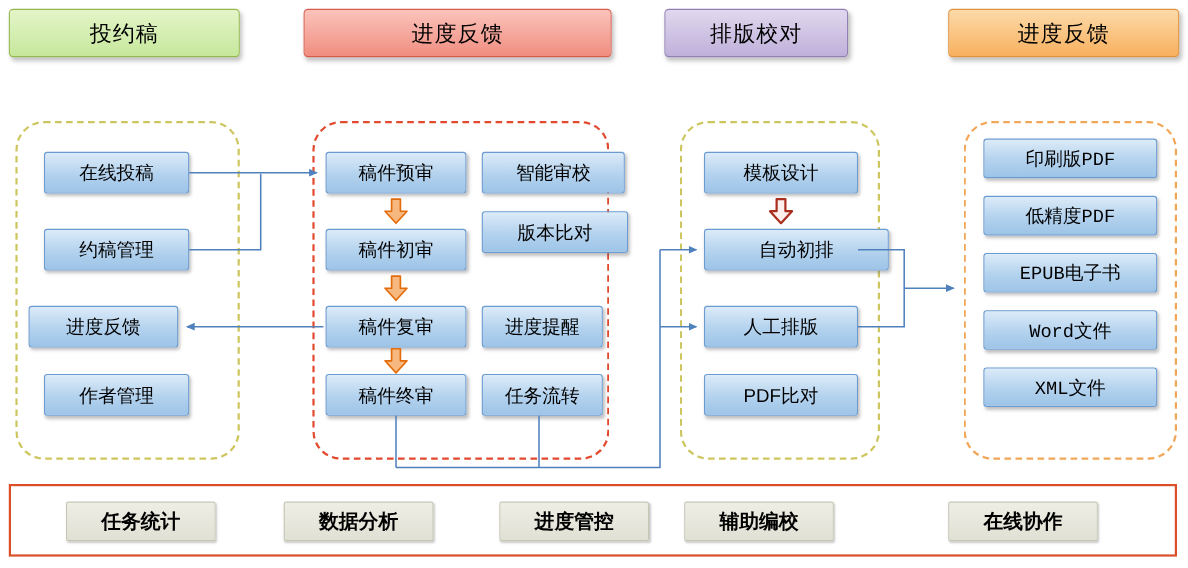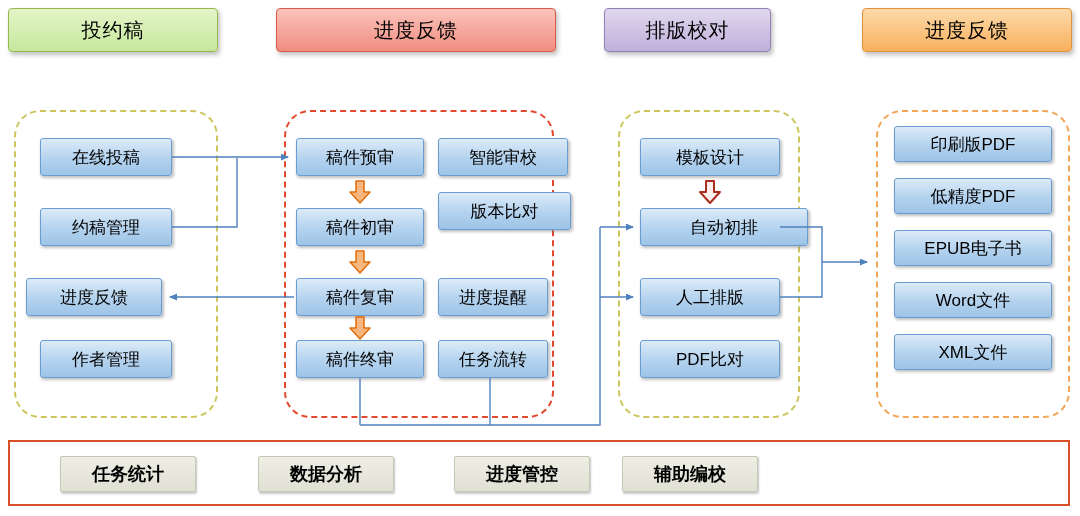--- a/index.html
+++ b/index.html
@@ -37,21 +37,21 @@
   .node {
     position: absolute; height: 38px;
     box-sizing: border-box;
     display: flex; align-items: center; justify-content: center;
     font-size: 17px;
     background: linear-gradient(180deg,#dcebf8 0%,#b3d2ee 55%,#9dc4e7 100%);
     border: 1px solid #6a9bd1; border-radius: 3px;
     box-shadow: 1.5px 2px 3px rgba(100,100,100,.4);
     white-space: nowrap;
   }
-  .node.small { height: 36px; }
+  .node.small { height: 36px; font-family: Liberation Mono, monospace; }
 
   #bottom-bar {
     position: absolute; left: 8px; top: 440px;
     width: 1062px; height: 66px;
     border: 2px solid #da4e28; box-sizing: border-box;
     background: #ffffff;
   }
   .bbtn {
     position: absolute; top: 14px; width: 134px; height: 34px;
     display: flex; align-items: center; justify-content: center;
@@ -108,20 +108,21 @@
   <div class="node small" style="left:894px;top:178px;width:158px">低精度PDF</div>
   <div class="node small" style="left:894px;top:230px;width:158px">EPUB电子书</div>
   <div class="node small" style="left:894px;top:282px;width:158px">Word文件</div>
   <div class="node small" style="left:894px;top:334px;width:158px">XML文件</div>
 
   <div id="bottom-bar">
     <div class="bbtn" style="left:50px">任务统计</div>
     <div class="bbtn" style="left:248px">数据分析</div>
     <div class="bbtn" style="left:444px">进度管控</div>
     <div class="bbtn" style="left:612px">辅助编校</div>
+    <div class="bbtn" style="left:852px">在线协作</div>
   </div>
 
   <svg id="connector-layer" width="1080" height="516" viewBox="0 0 1080 516">
     <defs>
       <marker id="arr" markerUnits="userSpaceOnUse" markerWidth="10" markerHeight="9" refX="7" refY="3.5" orient="auto">
         <path d="M0,0 L8,3.5 L0,7 Z" fill="#4f81bd"></path>
       </marker>
     </defs>
 
     <path class="conn" d="M172 157 H288" marker-end="url(#arr)"></path>

